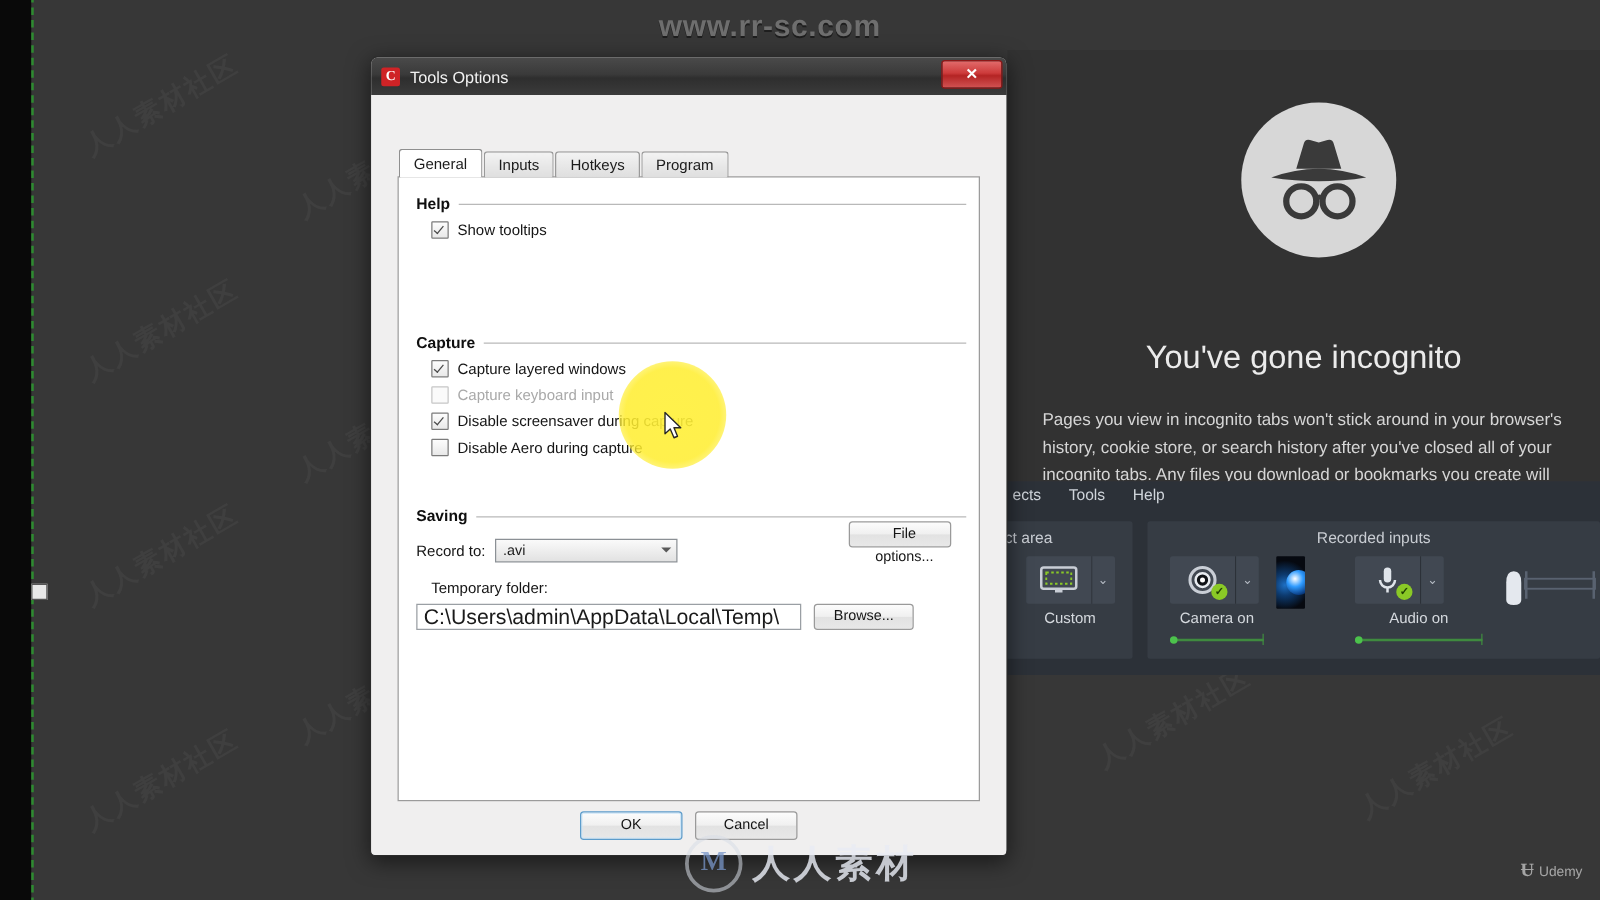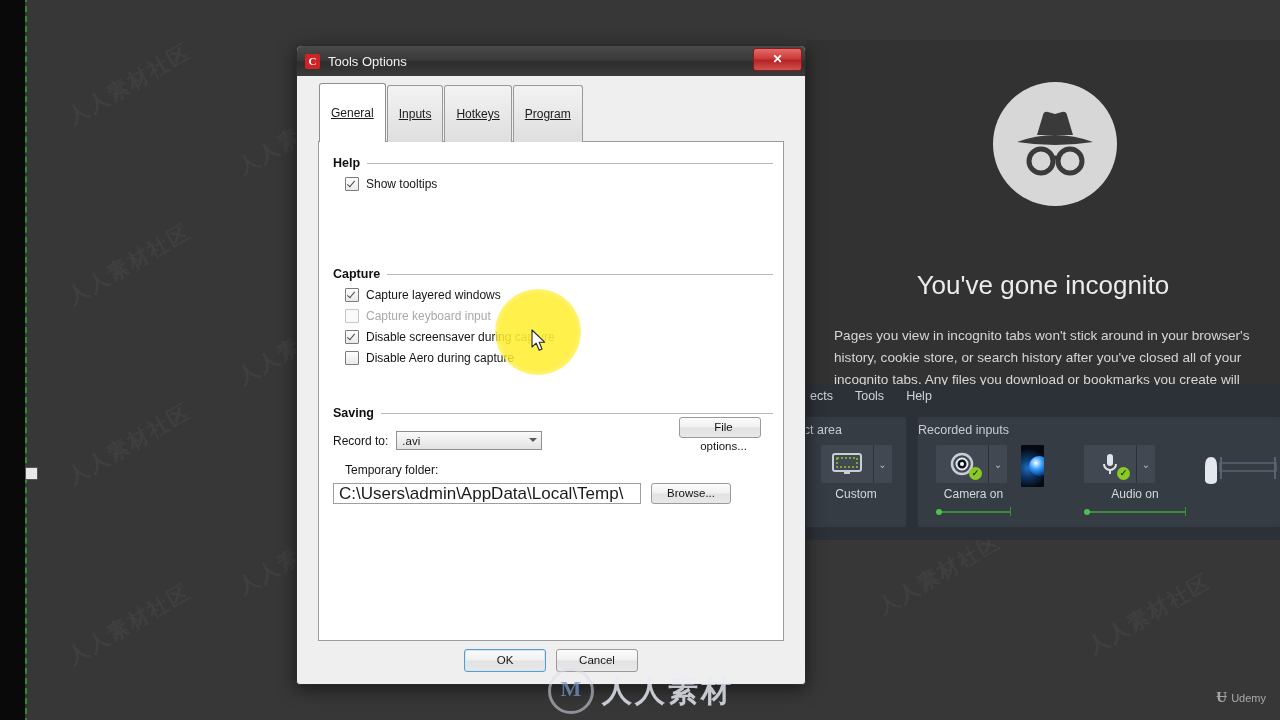--- a/index.html
+++ b/index.html
@@ -130,20 +130,21 @@
     left: -100px;
     width: 200px;
     height: 110px;
   }
   #panel-recorded-inputs {
     left: 112px;
     width: 362px;
     height: 110px;
   }
   .rec-panel-title {
+    text-align: center;
     color: #c8ccd2;
     font-size: 12.5px;
     padding-top: 6px;
   }
   .rec-btn-group {
     display: flex;
     align-items: flex-end;
     justify-content: center;
     gap: 0px;
   }
@@ -280,31 +281,30 @@
   #tabstrip {
     position: absolute;
     left: 22px; top: 44px;
     display: flex;
     align-items: flex-end;
     height: 22px;
     z-index: 3;
   }
   .tab {
     height: 20px;
-    padding: 18px 11px;
+    padding: 0 11px;
     line-height: 20px;
     font-size: 12px;
     color: #1b1b1b;
     background: linear-gradient(to bottom, #f3f3f3, #dedede);
     border: 1px solid #9a9a9a;
     border-bottom: none;
     border-radius: 3px 3px 0 0;
     margin-right: 1px;
     cursor: pointer;
-    text-decoration: underline;
   }
   .tab.active {
     background: #ffffff;
     height: 22px;
     line-height: 22px;
     border-color: #8f8f8f;
     position: relative;
     z-index: 4;
   }
 
@@ -534,20 +534,21 @@
   <div class="wm" style="left:60px;  top:610px;">人人素材社区</div>
   <div class="wm" style="left:230px; top:120px;">人人素材社区</div>
   <div class="wm" style="left:230px; top:330px;">人人素材社区</div>
   <div class="wm" style="left:230px; top:540px;">人人素材社区</div>
   <div class="wm" style="left:480px; top:560px;">人人素材社区</div>
   <div class="wm" style="left:660px; top:600px;">人人素材社区</div>
   <div class="wm" style="left:870px; top:560px;">人人素材社区</div>
   <div class="wm" style="left:1080px;top:600px;">人人素材社区</div>
   <div class="wm" style="left:1100px;top:120px;">人人素材社区</div>
 
+  <div id="site-watermark">www.rr-sc.com</div>
 
   <div id="incognito-page">
     <div id="incognito-circle">
       <svg width="124" height="124" viewBox="0 0 124 124">
         <path d="M44 53 L50 33 Q51 29 55 30 L62 32 L69 30 Q73 29 74 33 L80 53 Z" fill="#3a3a3a"></path>
         <path d="M24 60 Q62 46 100 60 Q62 66 24 60 Z" fill="#3a3a3a"></path>
         <circle cx="48" cy="79" r="12" fill="none" stroke="#3a3a3a" stroke-width="5"></circle>
         <circle cx="77" cy="79" r="12" fill="none" stroke="#3a3a3a" stroke-width="5"></circle>
         <path d="M60 77 Q62.5 74 65 77" fill="none" stroke="#3a3a3a" stroke-width="4"></path>
       </svg>

